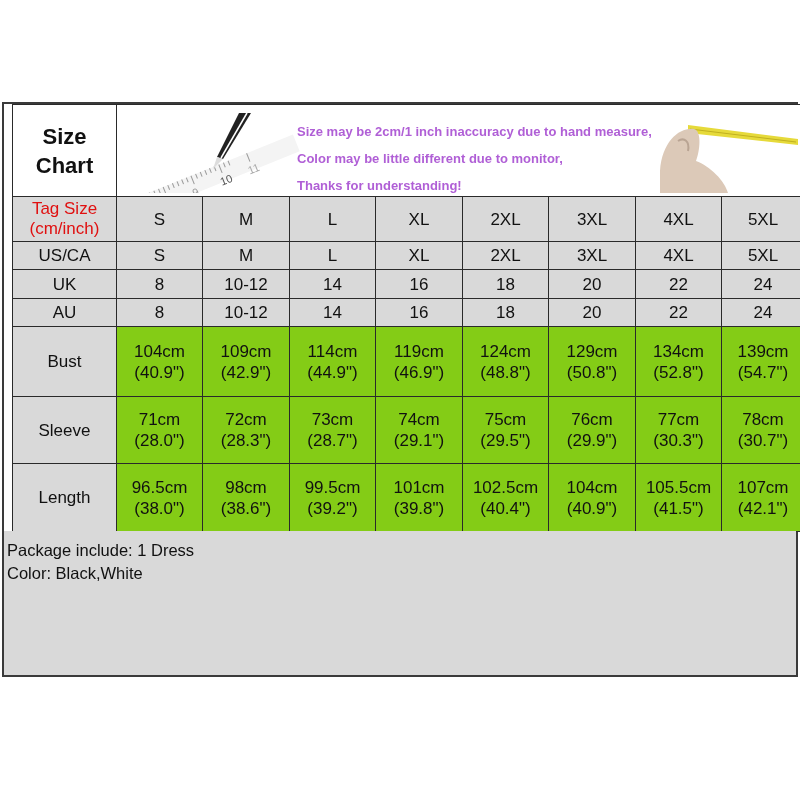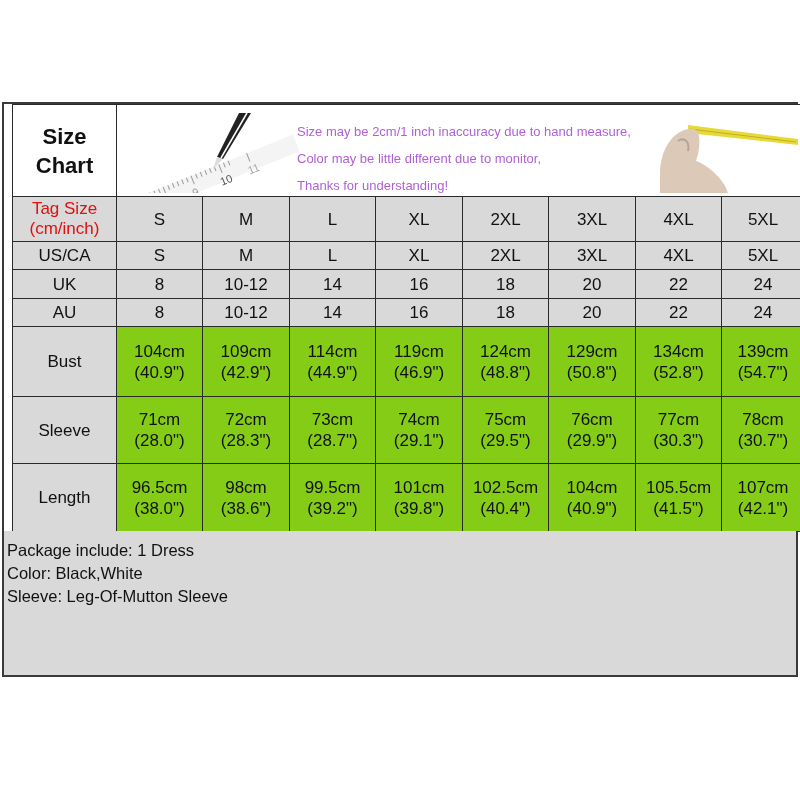--- a/index.html
+++ b/index.html
@@ -9,21 +9,21 @@
              border: 2px solid #3a3a3a; box-sizing: border-box; }
     table.grid { position: absolute; left: 8px; top: 0; border-collapse: collapse;
                  table-layout: fixed; width: 792px; }
     table.grid td { border: 1.5px solid #2a2a2a; text-align: center; vertical-align: middle;
                     padding: 0; font-size: 17px; line-height: 21px; }
     .title-cell { background: #fff; font-weight: bold; font-size: 22px !important; line-height: 29px !important; }
     .banner-cell { background: #fff; position: relative; text-align: left !important; }
     .gray { background: #d9d9d9; margin-left: 44px; }
     .white { background: #84cc16; padding-left: 16px; }
     .tag-label { color: #e01010; font-size: 17px; line-height: 20px; }
-    .banner-text { position: absolute; left: 180px; top: 13px; color: #b05fd6; font-size: 13px; line-height: 27px; }
+    .banner-text { position: absolute; left: 180px; top: 13px; color: #b05fd6; font-size: 13px; line-height: 27px; font-weight: bold; }
     .pencil { position: absolute; left: 14px; top: 6px; width: 170px; height: 82px; }
     .hand { position: absolute; right: 4px; top: 6px; width: 160px; height: 82px; }
     .notes { position: absolute; left: 0; top: 427px; width: 792px; height: 144px;
              background: #d9d9d9; padding: 8px 0 1px 3px; box-sizing: border-box; }
     .notes div { font-size: 16.5px; line-height: 23.2px; color: #111; white-space: nowrap; }
   </style>
 </head>
 <body>
 
 <div class="chart">
@@ -246,15 +246,14 @@
             <div>107cm</div>
             <div>(42.1")</div>
           </td>
     </tr>
   </tbody>
     </table>
 
   <div class="notes">
     <div>Package include: 1 Dress</div>
     <div>Color: Black,White</div>
-    <div>Sleeve: Leg-Of-Mutton Sleeve</div>
   </div>
 </div>
 
 </body></html>

